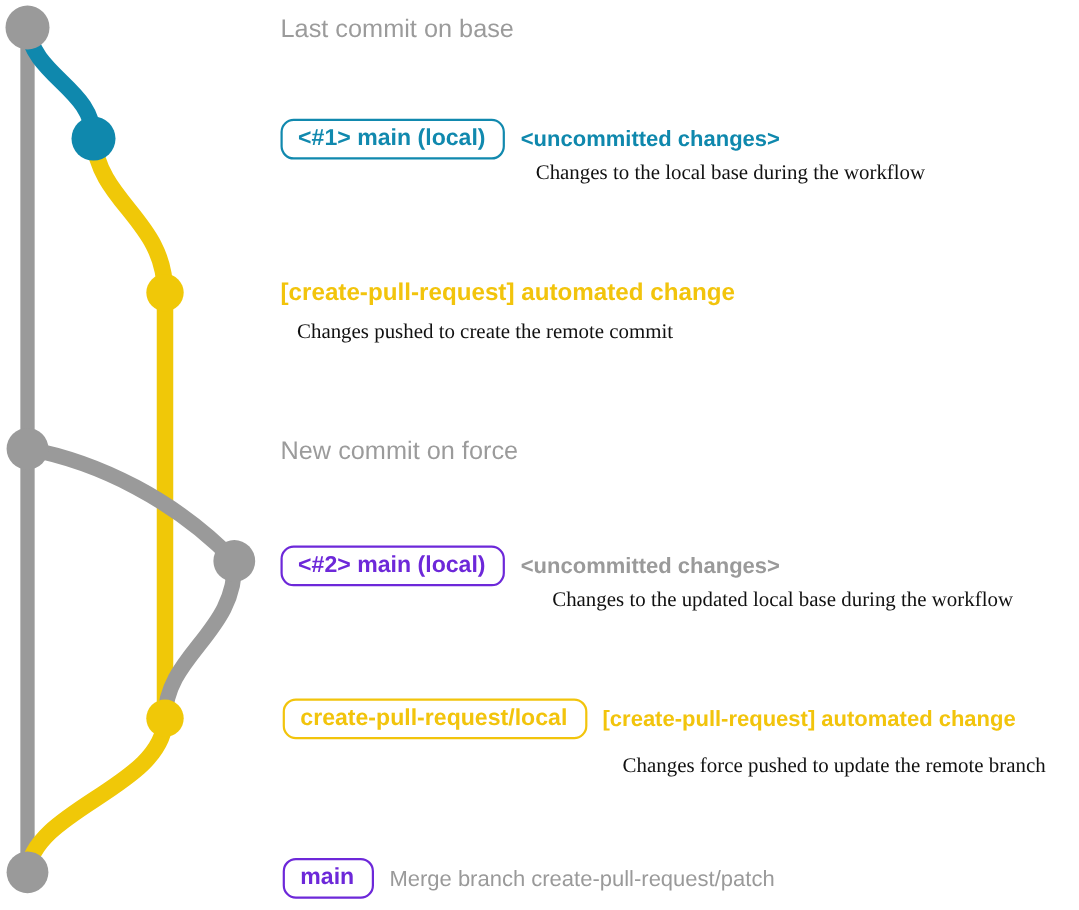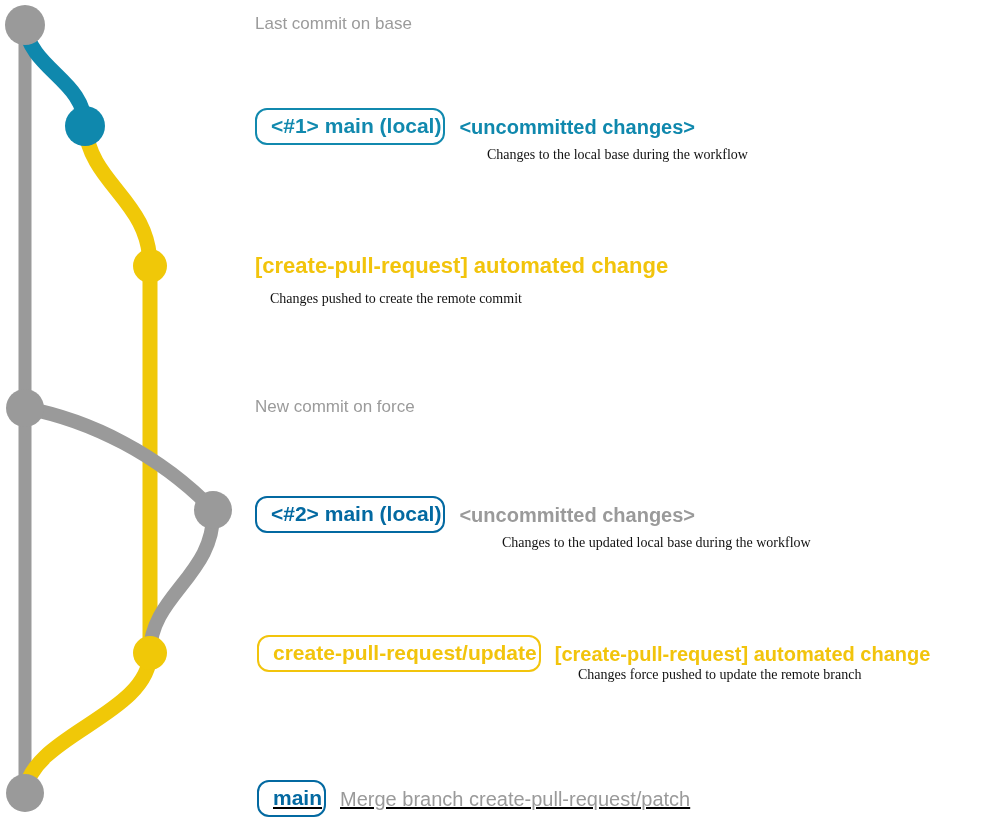--- a/index.html
+++ b/index.html
@@ -29,65 +29,65 @@
     display: flex;
     align-items: center;
   }
 
   .pill {
     display: inline-flex;
     align-items: center;
     justify-content: center;
     border: 2px solid currentColor;
     border-radius: 12px;
-    padding: 5px 2px 7px 14px;
+    padding: 5px 16px 7px 14px;
     font-size: 21px;
     font-weight: bold;
     line-height: 1;
     white-space: nowrap;
     box-sizing: border-box;
   }
 
   .pill-blue  { color: #1189ae; }
-  .pill-gray  { color: #0369a1; }
+  .pill-gray  { color: #6d28d9; }
   .pill-yellow{ color: #f2c40c; }
 
   .commit-msg {
     font-size: 20px;
     font-weight: bold;
     line-height: 1;
     white-space: nowrap;
     margin-left: 14px;
   }
   .msg-blue   { color: #0f88ad; }
   .msg-gray   { color: #9a9a9a; }
   .msg-yellow { color: #f2c40c; }
   .msg-plain  { color: #9a9a9a; font-weight: normal; text-align: right; }
 
   .headline {
     position: absolute;
-    font-size: 17px;
+    font-size: 23px;
     color: #9b9b9b;
     font-weight: normal;
     white-space: nowrap;
     line-height: 1;
   }
 
   .headline-strong {
     position: absolute;
     font-size: 22px;
     font-weight: bold;
     white-space: nowrap;
     line-height: 1;
   }
 
   .note {
     position: absolute;
     font-family: "Liberation Serif", serif;
-    font-size: 14px;
+    font-size: 19px;
     color: #111111;
     white-space: nowrap;
     line-height: 1;
   }
 </style>
 </head>
 <body>
 
 <svg id="graph-canvas" viewBox="0 0 981 827">
 
@@ -125,21 +125,21 @@
 
 <div class="headline" style="left:255px; top:398px;">New commit on force</div>
 
 <div class="row" style="left:255px; top:496px;">
   <span class="pill pill-gray">&lt;#2&gt; main (local)</span>
   <span class="commit-msg msg-gray">&lt;uncommitted changes&gt;</span>
 </div>
 <div class="note" style="left:487px; top:536px;margin-left:15px;">Changes to the updated local base during the workflow</div>
 
 <div class="row" style="left:257px; top:635px;">
-  <span class="pill pill-yellow">create-pull-request/update</span>
+  <span class="pill pill-yellow">create-pull-request/local</span>
   <span class="commit-msg msg-yellow">[create-pull-request] automated change</span>
 </div>
-<div class="note" style="left:566px; top:668px;margin-left:12px;">Changes force pushed to update the remote branch</div>
+<div class="note" style="left:566px; top:687px;">Changes force pushed to update the remote branch</div>
 
-<div class="row" style="left:257px; top:780px;text-decoration:underline;">
+<div class="row" style="left:257px; top:780px;">
   <span class="pill pill-gray">main</span>
   <span class="commit-msg msg-plain">Merge branch create-pull-request/patch</span>
 </div>
 
 </body></html>

